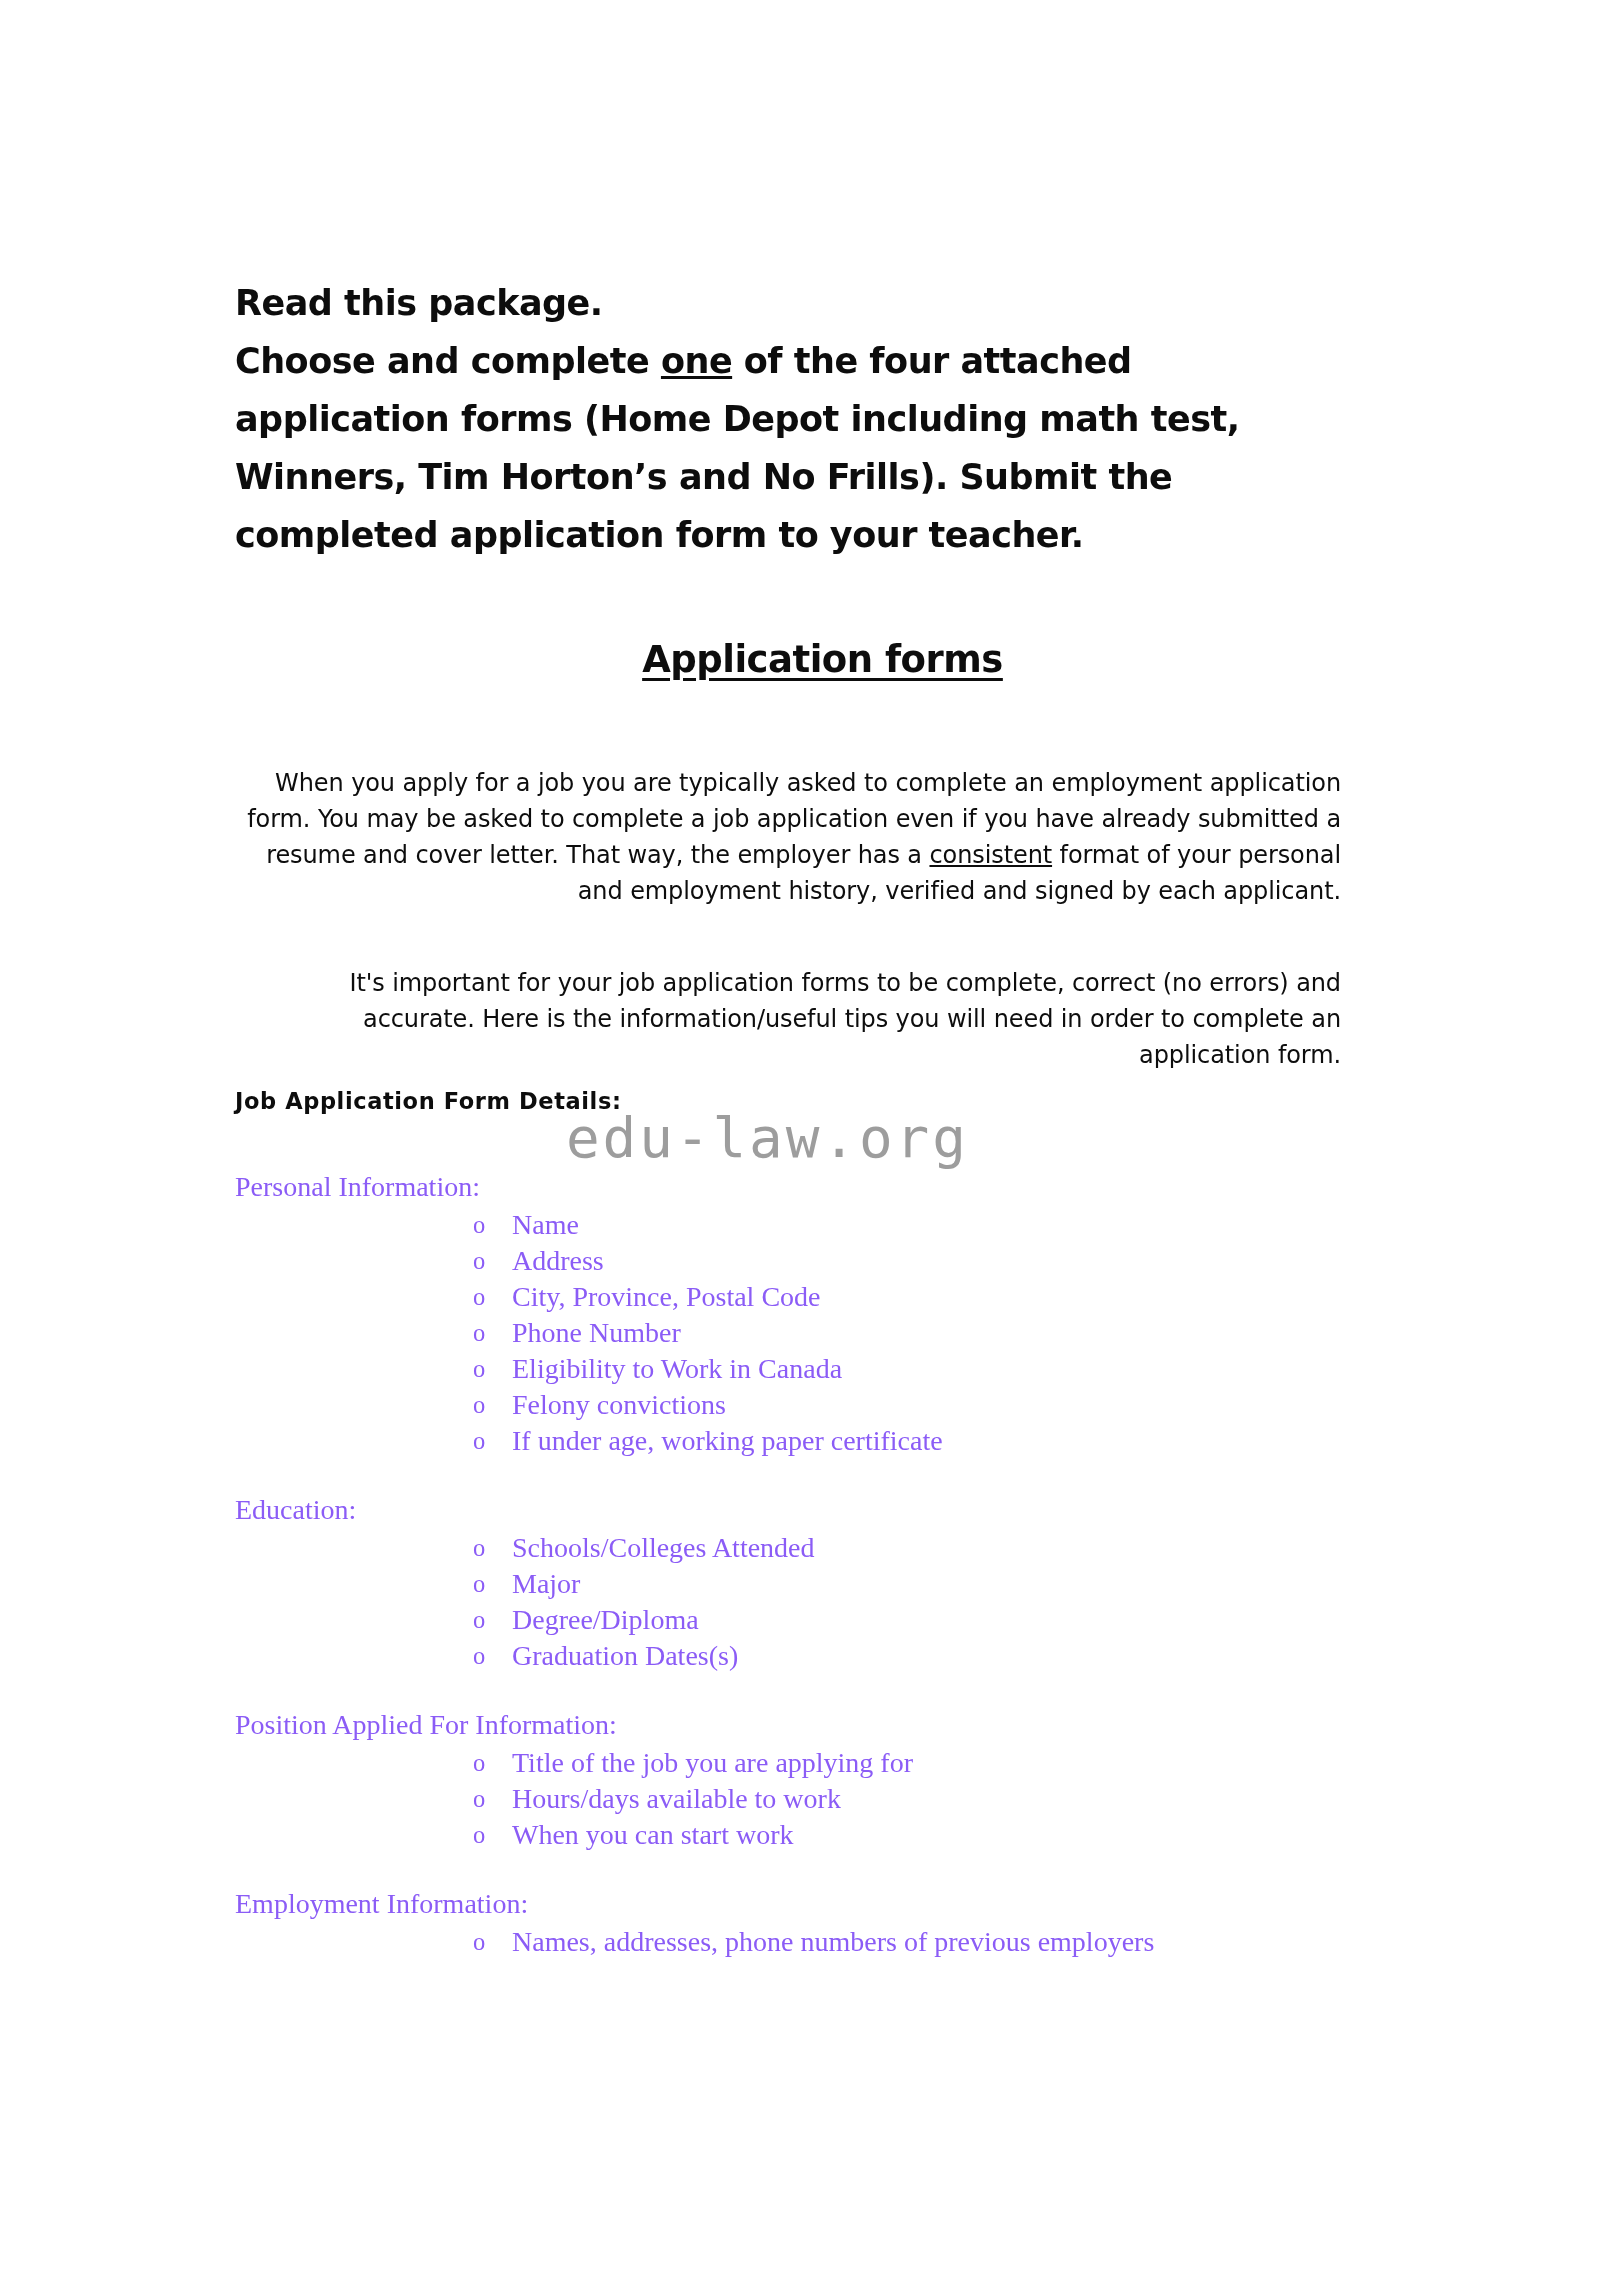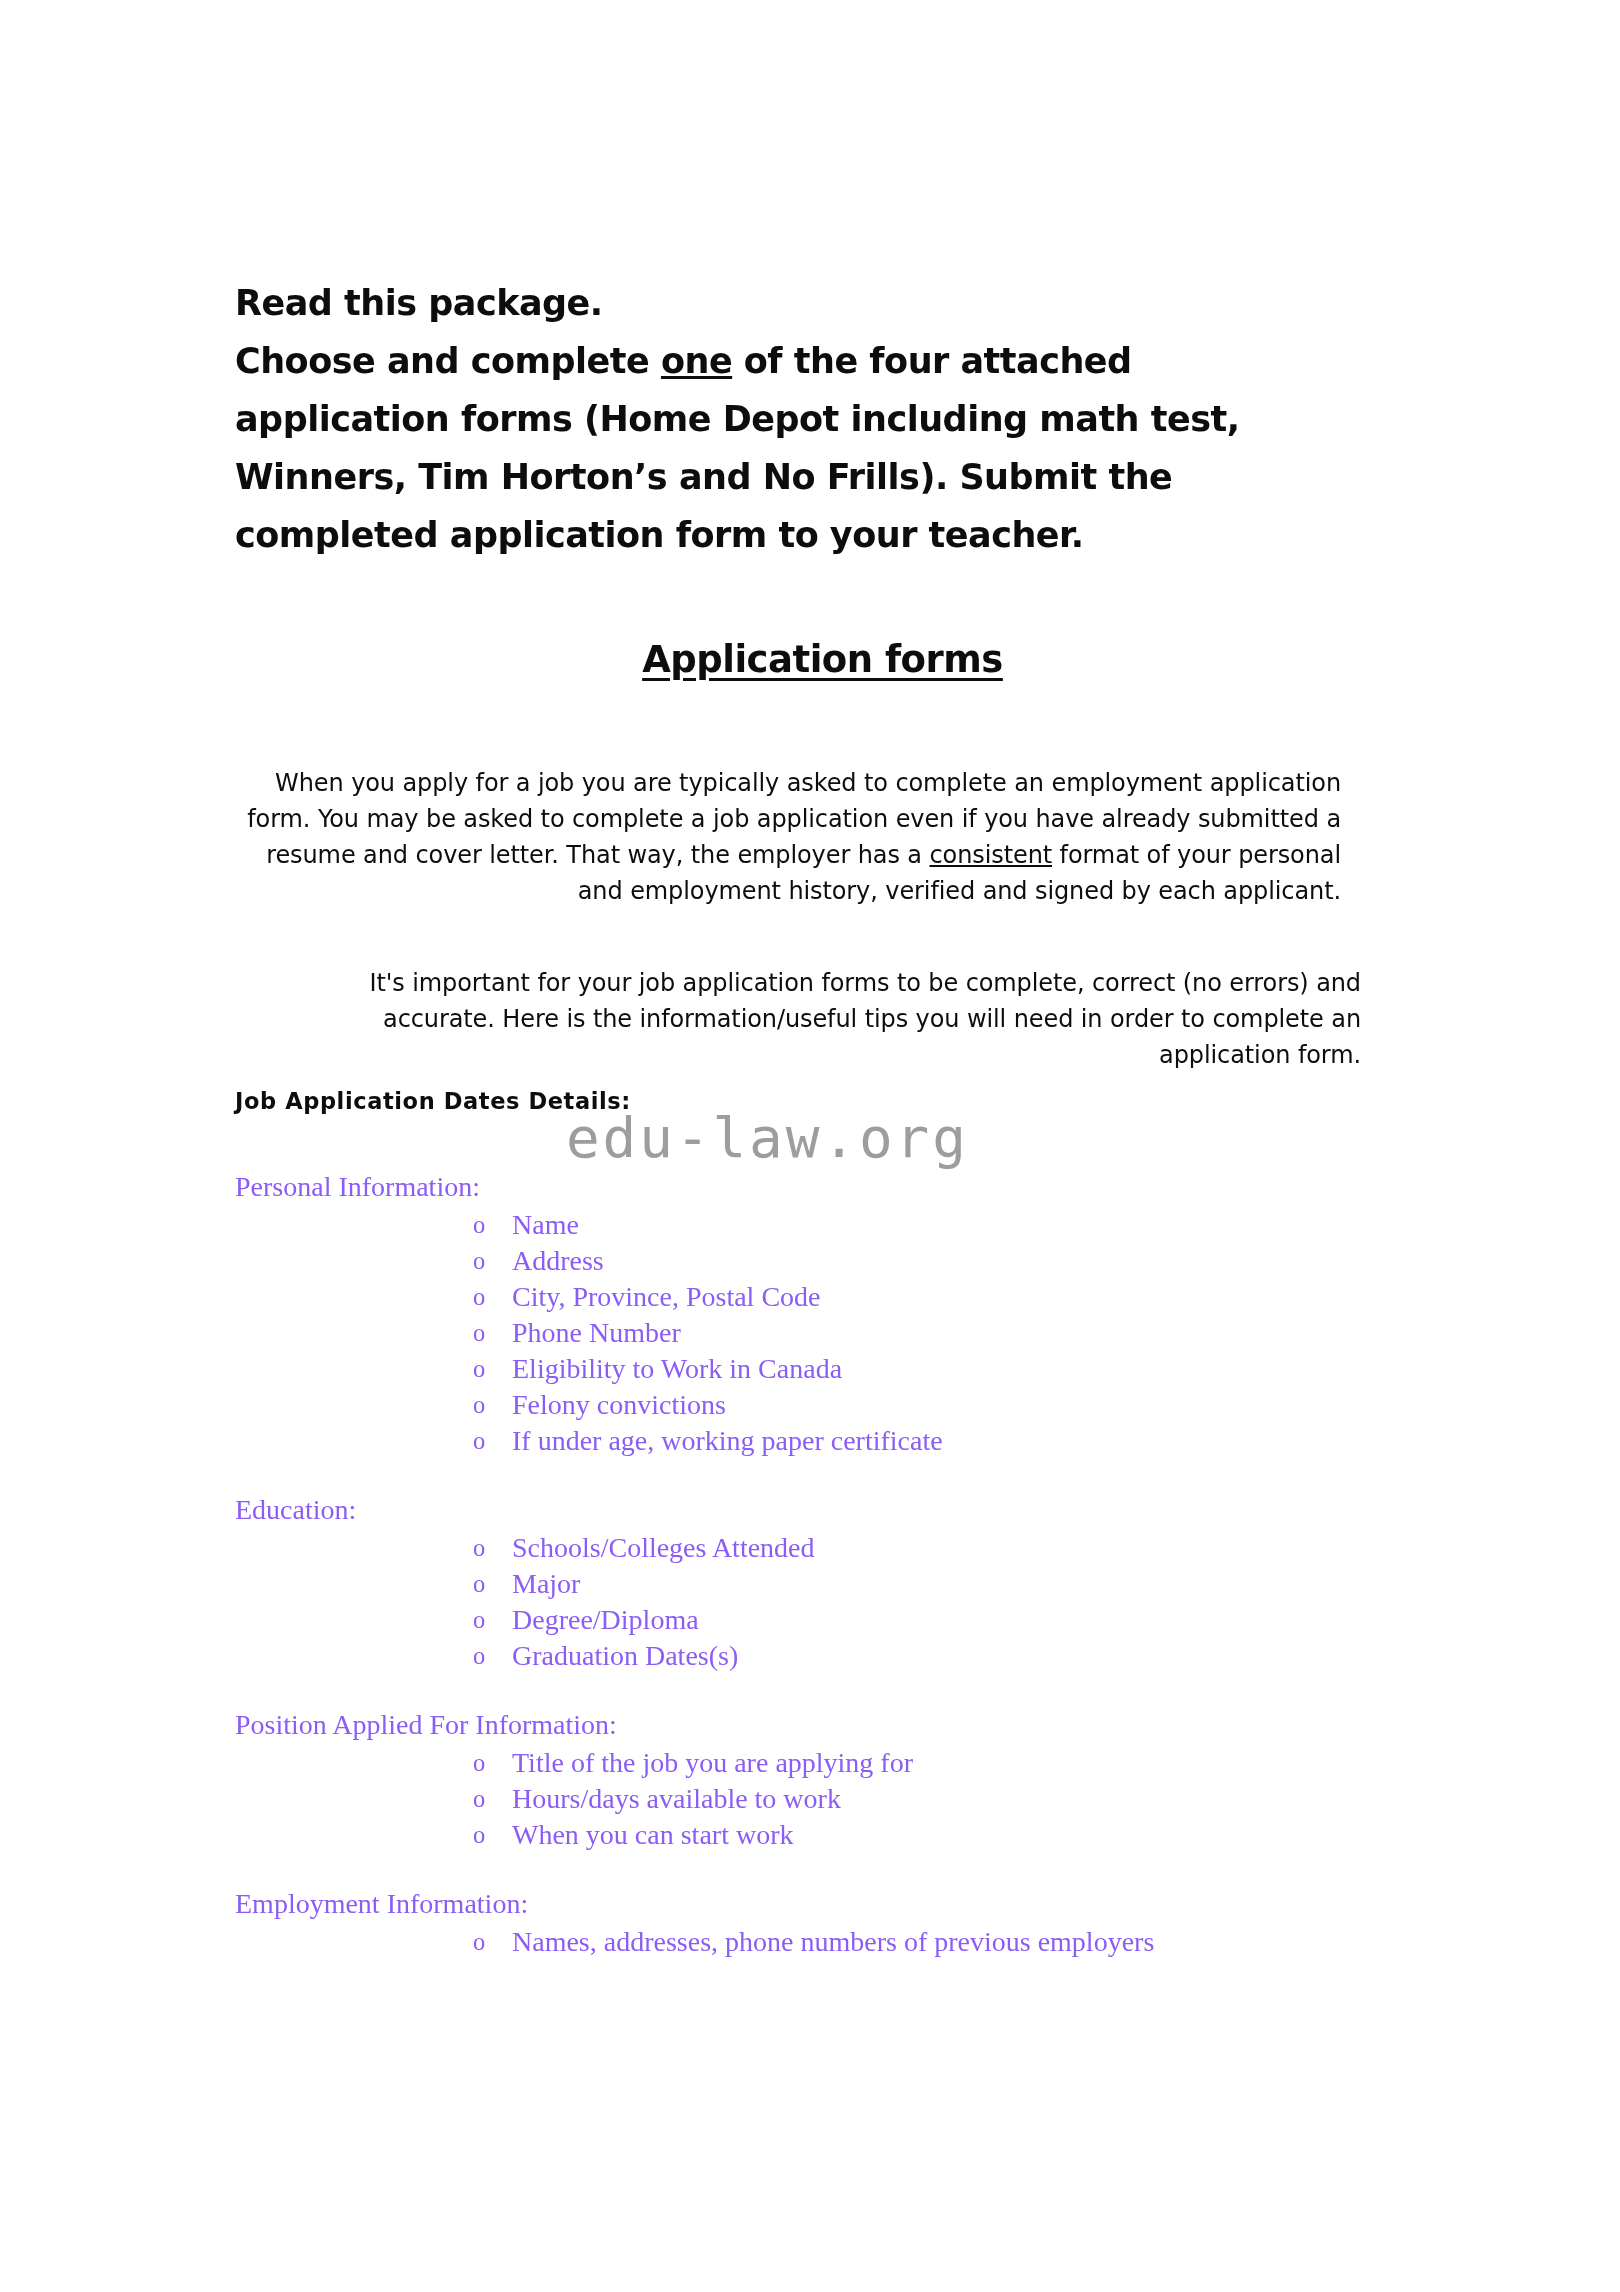--- a/index.html
+++ b/index.html
@@ -72,21 +72,21 @@
     left: 0;
     width: 1106px;
     font-size: 24px;
     line-height: 36px;
     font-weight: 400;
     letter-spacing: -0.1px;
     text-align: right;
   }
   .para .u { text-decoration: underline; text-underline-offset: 2px; }
   #para-1 { top: 741px; }
-  #para-2 { top: 941px; margin-left: 20px; }
+  #para-2 { top: 941px; }
 
   
   .label-bold {
     position: absolute;
     left: 0;
     top: 1088px;
     font-size: 22.5px;
     font-weight: 700;
     letter-spacing: 0.6px;
   }
@@ -152,21 +152,21 @@
     </div>
 
     <div class="doc-title casual">
       <span>Application forms</span>
     </div>
 
     <p class="para casual" id="para-1"><span>When you apply for a job you are typically asked to complete an employment application form. You may be asked to complete a job application even if you have already submitted a resume and cover letter. That way, the employer has a </span><span class="u">consistent</span><span> format of your personal and employment history, verified and signed by each applicant.</span></p>
 
     <p class="para casual" id="para-2">It's important for your job application forms to be complete, correct (no errors) and accurate. Here is the information/useful tips you will need in order to complete an application form.</p>
 
-    <div class="label-bold casual">Job Application Dates Details:</div>
+    <div class="label-bold casual">Job Application Form Details:</div>
 
     <div class="watermark">edu-law.org</div>
 
     <div class="sections serif">
 
       <div class="section">
         <div class="section-heading">Personal Information:</div>
         <ul class="bullets">
           <li class="bullet"><span class="bullet-marker">o</span><span>Name</span></li>
           <li class="bullet"><span class="bullet-marker">o</span><span>Address</span></li>

